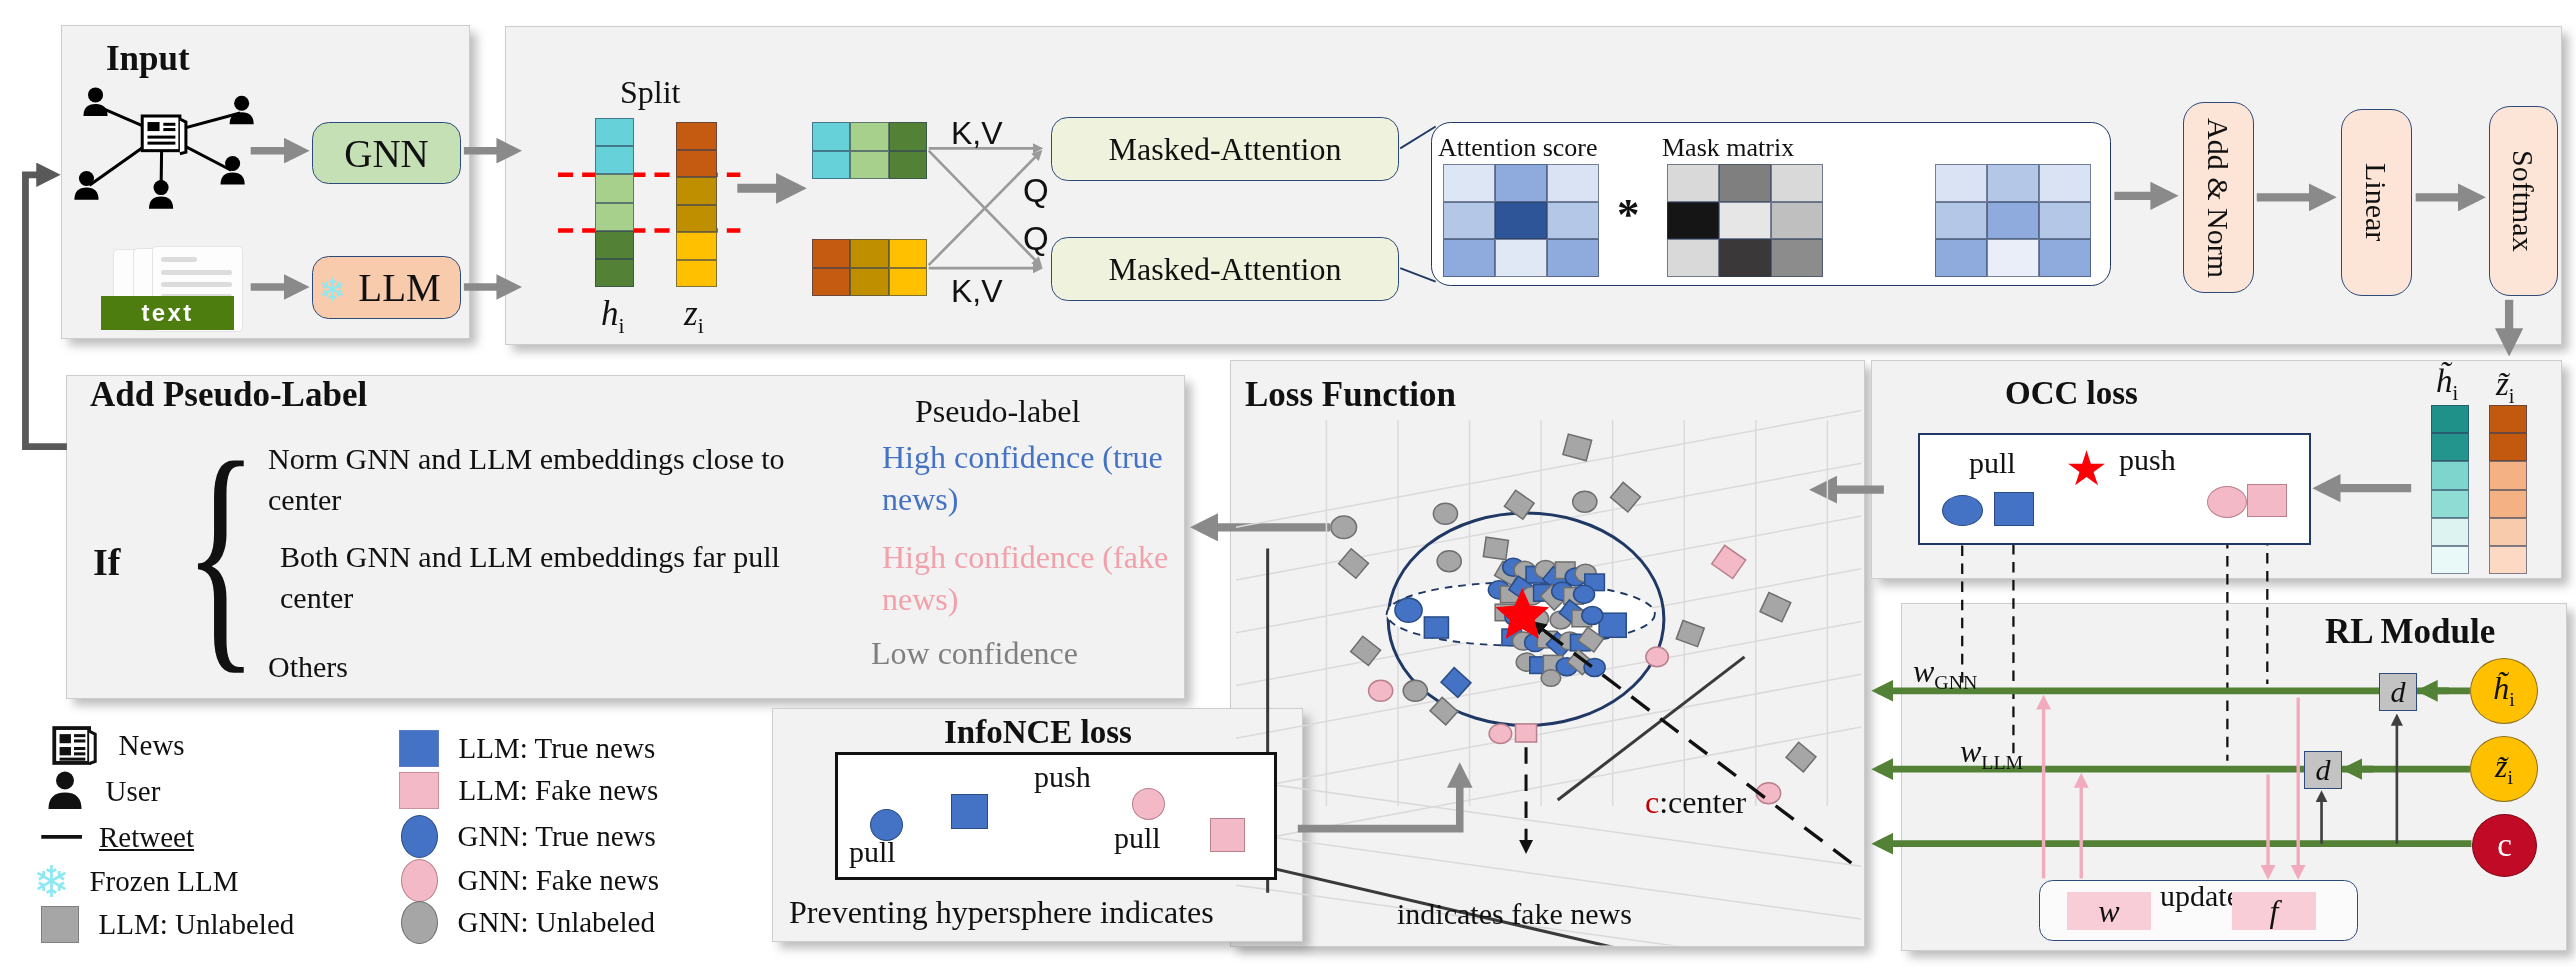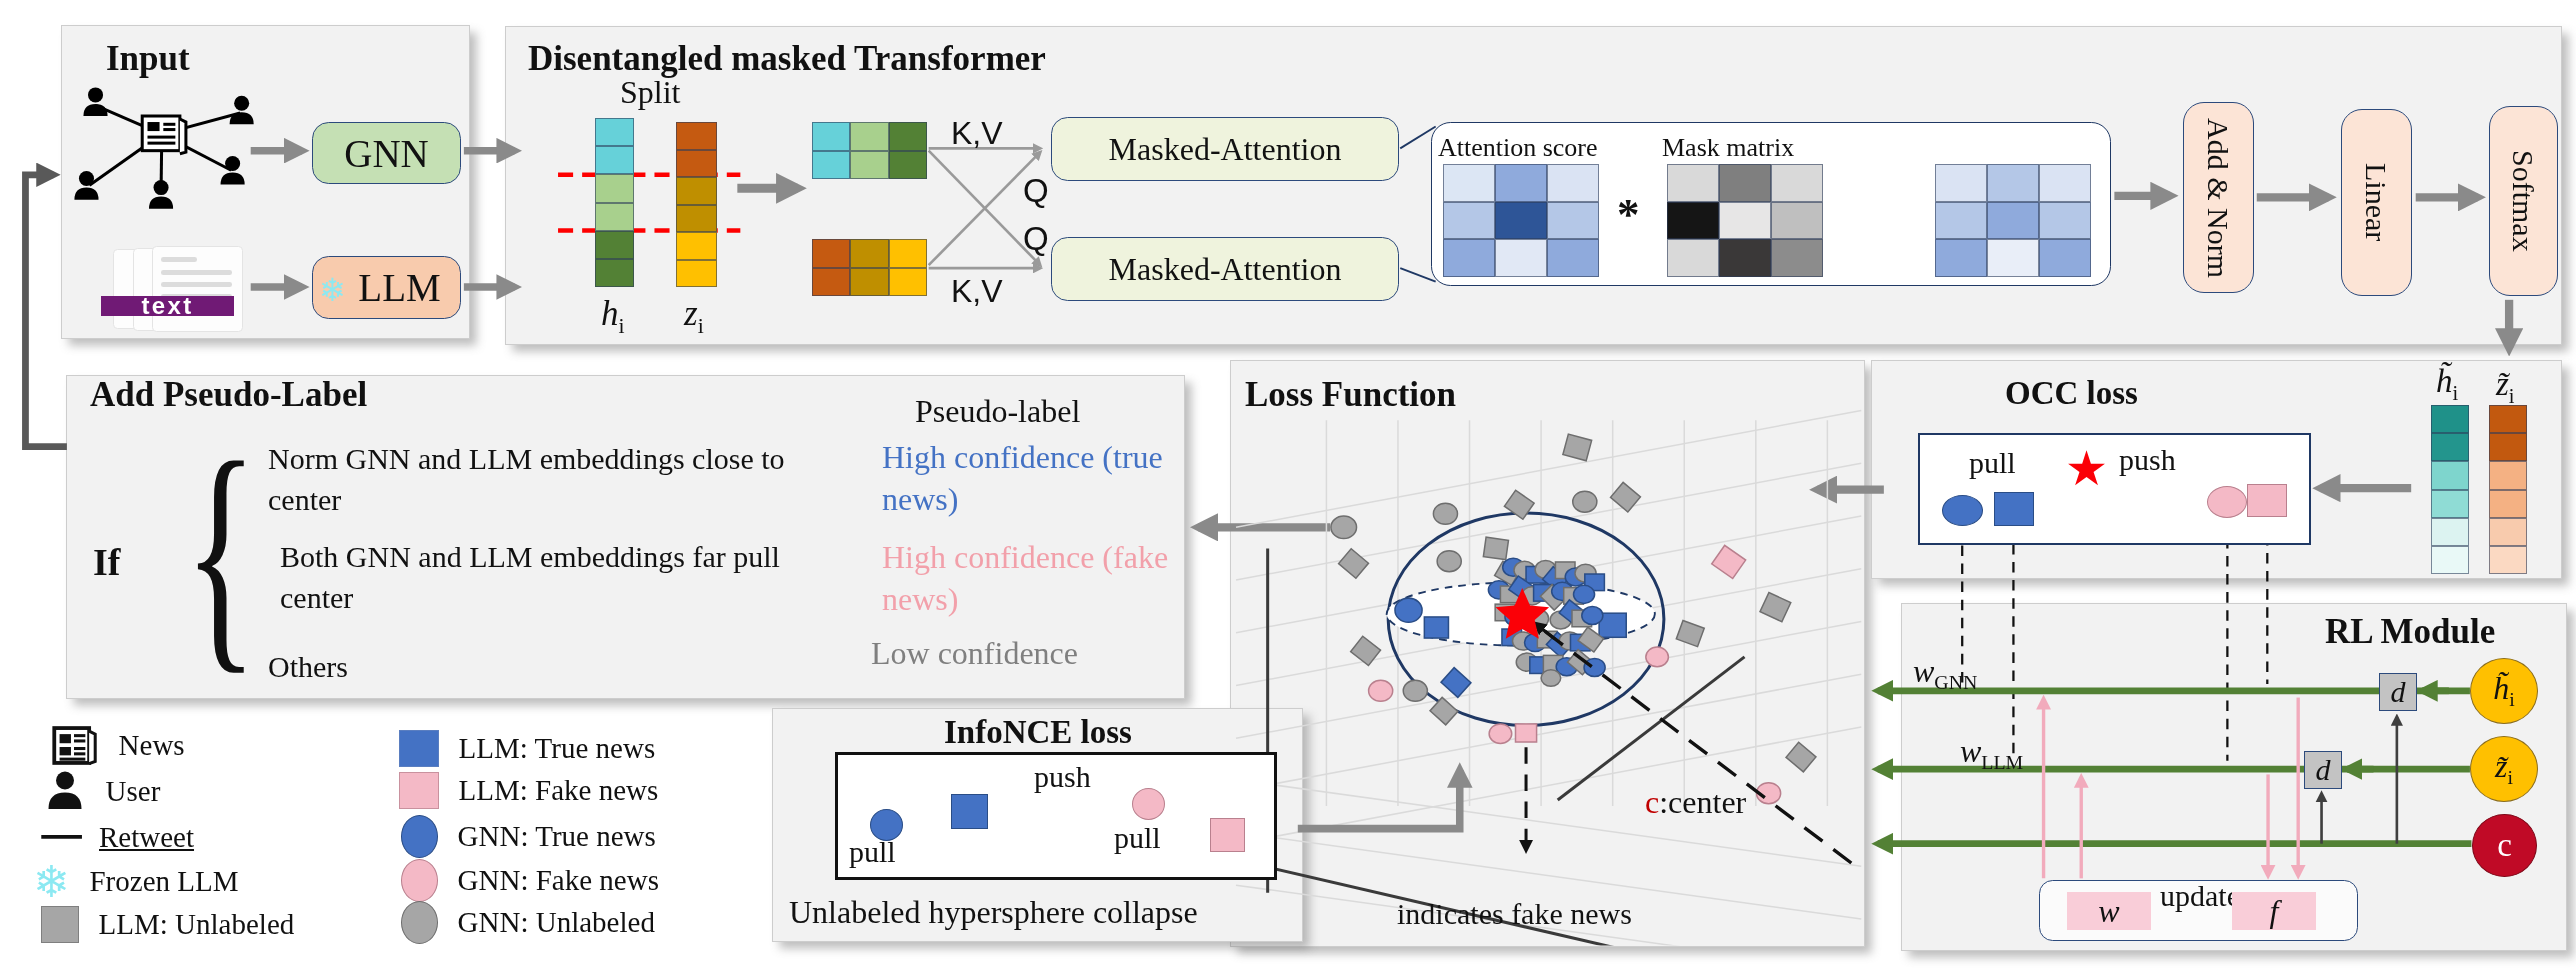--- a/index.html
+++ b/index.html
@@ -304,24 +304,23 @@
   </div>
 
   <div class="abs" style="left:113px;top:246px;width:128px;height:87px;">
     <div class="docpage" style="left:0px;top:3px;width:30px;height:78px;"></div>
     <div class="docpage" style="left:19.6px;top:1.5px;width:33px;height:81px;"></div>
     <div class="docpage" style="left:39px;top:0px;width:89px;height:84px;"></div>
     <div class="docline" style="left:48px;top:10.6px;width:36px;"></div>
     <div class="docline" style="left:48px;top:24px;width:71px;"></div>
     <div class="docline" style="left:48px;top:36px;width:71px;"></div>
     <div class="docline" style="left:48px;top:48px;width:71px;"></div>
-    <div class="sans" style="position:absolute;left:-12px;top:50px;width:133px;height:20px;background:#701a75;color:#fff;font-weight:bold;font-size:24px;display:flex;align-items:center;justify-content:center;letter-spacing:2.3px;text-align:center;">text</div>
-  </div>
-
-  <div class="abs ttl" style="left:528px;top:39px;">Disentangled masked Transformer</div>
+    <div class="sans" style="position:absolute;left:-12px;top:50px;width:133px;height:34px;background:#4d7c0f;color:#fff;font-weight:bold;font-size:24px;display:flex;align-items:center;justify-content:center;letter-spacing:2.3px;text-align:center;">text</div>
+  </div>
+
   <div class="abs t42" style="left:620px;top:74px;">Split</div>
 
   <div class="vec" style="left:595px;top:118px;width:39px;height:169px;">
       <div class="vcell" style="background: rgb(102, 209, 217);"></div>
       <div class="vcell" style="background: rgb(102, 209, 217);"></div>
       <div class="vcell" style="background: rgb(168, 208, 141);"></div>
       <div class="vcell" style="background: rgb(168, 208, 141);"></div>
       <div class="vcell" style="background: rgb(83, 129, 53);"></div>
       <div class="vcell" style="background: rgb(83, 129, 53);"></div>
     </div>
@@ -488,21 +487,21 @@
 
   <div class="abs ttl" style="left:944px;top:714px;font-size:33px;">InfoNCE loss</div>
   <div class="abs" style="left:835px;top:752px;width:436px;height:122px;background:#fff;border:3px solid #111;"></div>
   <div class="circ" style="left:870px;top:809px;width:33px;height:32px;background:#4472c4;border:1.5px solid #2a4d86;"></div>
   <div class="abs" style="left:951px;top:794px;width:35px;height:33px;background:#4472c4;border:1.5px solid #2a4d86;"></div>
   <div class="abs t40" style="left:849px;top:835px;">pull</div>
   <div class="abs t40" style="left:1034px;top:760px;">push</div>
   <div class="circ" style="left:1132px;top:788px;width:33px;height:32px;background:#f4b9c6;border:1.5px solid #b9808e;"></div>
   <div class="abs" style="left:1210px;top:818px;width:33px;height:32px;background:#f4b9c6;border:1.5px solid #b9808e;"></div>
   <div class="abs t40" style="left:1114px;top:821px;">pull</div>
-  <div class="abs t42" style="left:789px;top:894px;">Unlabeled hypersphere collapse</div>
+  <div class="abs t42" style="left:789px;top:894px;">Preventing hypersphere indicates</div>
 
   <div class="legend-row" style="left:52px;top:725px;text-align:right;">
     <svg width="47" height="41" viewBox="0 0 62 54">
       <rect x="3" y="4" width="46" height="46" fill="#fff" stroke="#111" stroke-width="5"></rect>
       <path d="M49 8 l8 4 v36 l-8 3" fill="#fff" stroke="#111" stroke-width="4"></path>
       <rect x="10" y="12" width="15" height="12" fill="#111"></rect>
       <line x1="29" y1="14" x2="44" y2="14" stroke="#111" stroke-width="4"></line>
       <line x1="29" y1="21" x2="44" y2="21" stroke="#111" stroke-width="4"></line>
       <rect x="10" y="29" width="15" height="11" fill="#111"></rect>
       <line x1="29" y1="31" x2="44" y2="31" stroke="#111" stroke-width="4"></line>

